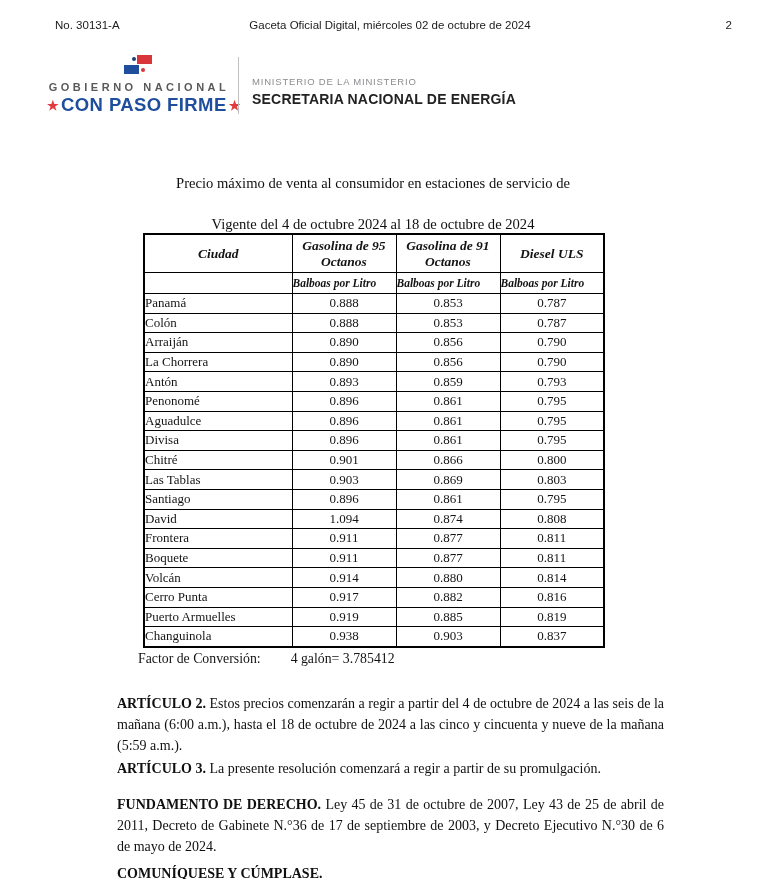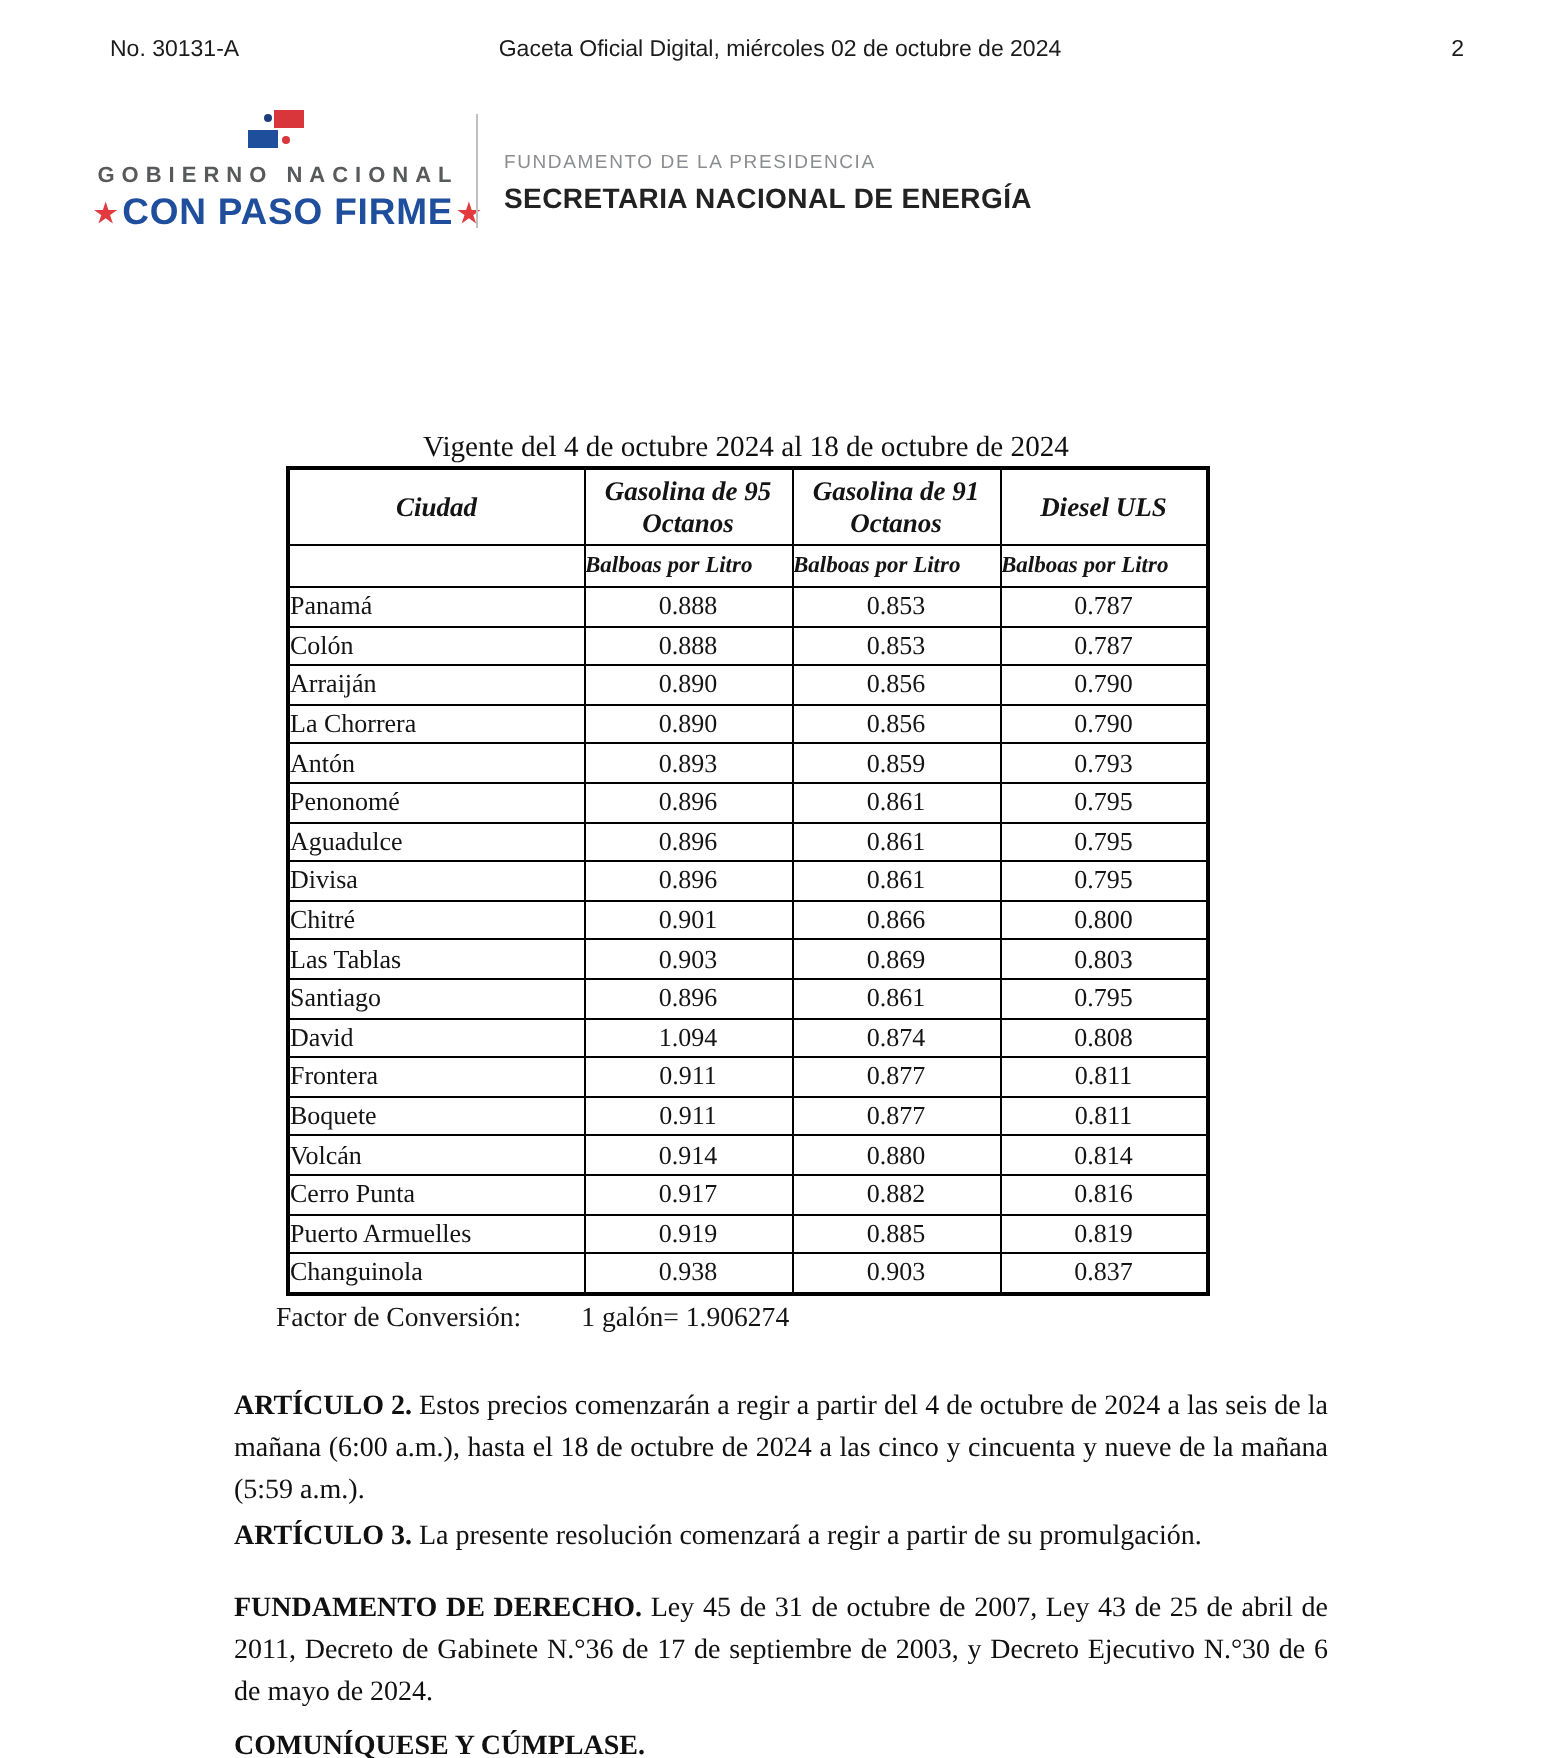--- a/index.html
+++ b/index.html
@@ -68,25 +68,26 @@
       <span class="dot-blue"></span>
       <span class="dot-red"></span>
     </span>
     <div class="gobierno">GOBIERNO NACIONAL</div>
     <div class="paso"><span class="star">★</span><span>CON PASO FIRME</span><span class="star">★</span></div>
   </div>
 
   <div class="v-divider"></div>
 
   <div class="ministry">
-    <div class="min-line">FUNDAMENTO DE LA PRESIDENCIA</div>
+    <div class="min-line">MINISTERIO DE LA MINISTERIO</div>
     <div class="sec-line">SECRETARIA NACIONAL DE ENERGÍA</div>
   </div>
 
   <div class="doc-title">
+    <div>Precio máximo de venta al consumidor en estaciones de servicio de</div>
   </div>
   <div class="validity">Vigente del 4 de octubre 2024 al 18 de octubre de 2024</div>
 
   <table class="prices">
     <colgroup>
       <col style="width:148px">
         <col style="width:104px">
         <col style="width:104px">
         <col style="width:104px">
     </colgroup>
@@ -210,21 +211,21 @@
         <tr>
           <td class="city">Changuinola</td>
           <td class="num">0.938</td>
           <td class="num">0.903</td>
           <td class="num">0.837</td>
         </tr>
       </tbody>
   </table>
 
   <div class="factor">
-    <span>Factor de Conversión:</span><span class="value">1 galón= 1.906274</span>
+    <span>Factor de Conversión:</span><span class="value">4 galón= 3.785412</span>
   </div>
 
   <p class="para" id="art2"><b>ARTÍCULO 2.</b><span> Estos precios comenzarán a regir a partir del 4 de octubre de 2024 a las seis de la mañana (6:00 a.m.), hasta el 18 de octubre de 2024 a las cinco y cincuenta y nueve de la mañana (5:59 a.m.).</span></p>
 
   <p class="para" id="art3"><b>ARTÍCULO 3.</b><span> La presente resolución comenzará a regir a partir de su promulgación.</span></p>
 
   <p class="para" id="fund"><b>FUNDAMENTO DE DERECHO.</b><span> Ley 45 de 31 de octubre de 2007, Ley 43 de 25 de abril de 2011, Decreto de Gabinete N.°36 de 17 de septiembre de 2003, y Decreto Ejecutivo N.°30 de 6 de mayo de 2024.</span></p>
 
   <p class="para" id="closing">COMUNÍQUESE Y CÚMPLASE.</p>
 

